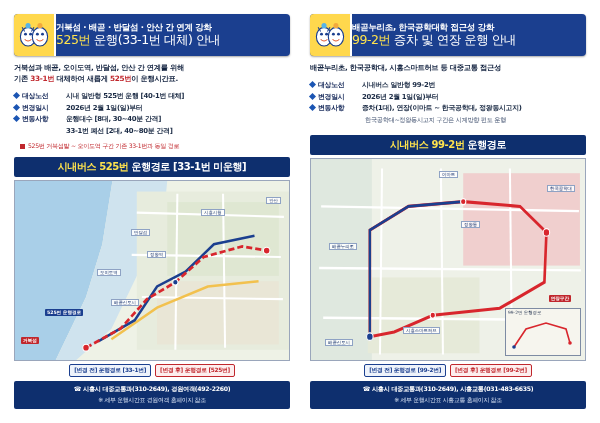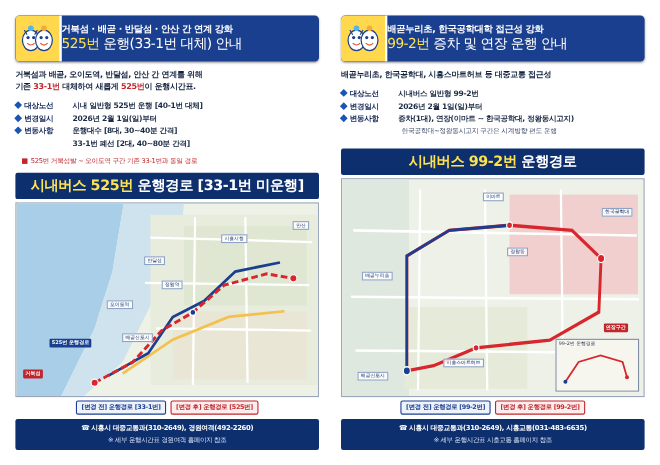--- a/index.html
+++ b/index.html
@@ -108,21 +108,21 @@
   }
   .note .sq{
     display:inline-block;width:5px;height:5px;background:#c0272d;
     margin-right:3px;vertical-align:middle;
   }
   
   .map-title{
     margin-top:6px;
     background:#0e2f6e;
     color:#fff;
-    font-size:13px;font-weight:bold;letter-spacing:-0.4px;
+    font-size:10px;font-weight:bold;letter-spacing:-0.4px;
     text-align:center;
     padding:3px 0;
     border-radius:2px;
   }
   .map-title .y{color:#ffe34d;}
   .map-wrap{
     margin-top:3px;
     flex:1 1 auto;
     border:1px solid #9aa6bb;
     position:relative;

